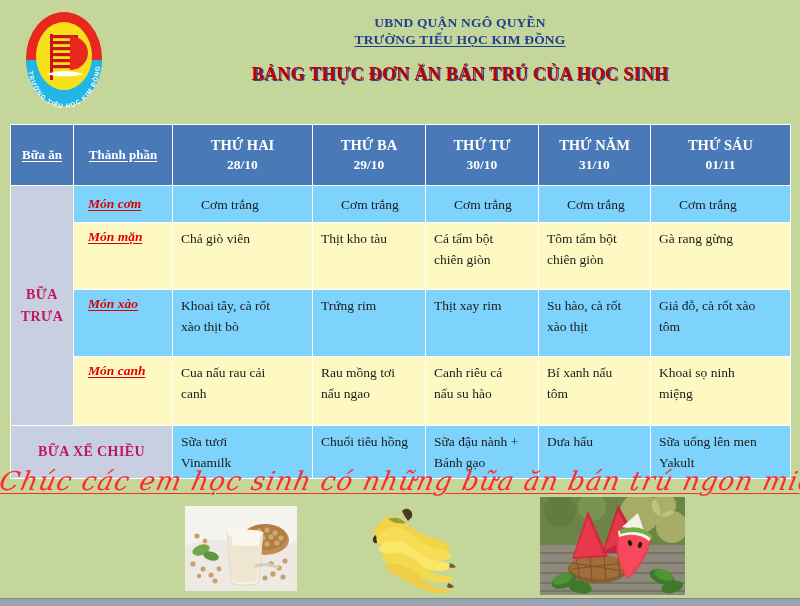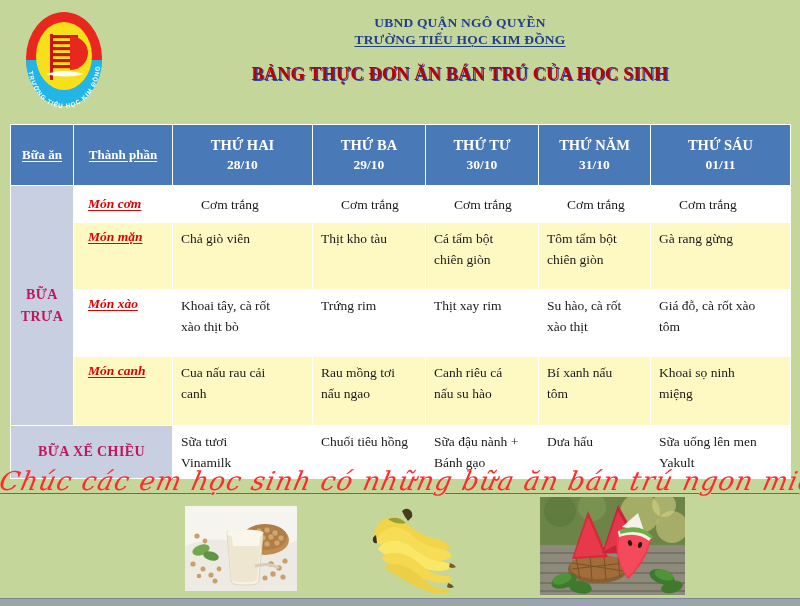--- a/index.html
+++ b/index.html
@@ -102,21 +102,21 @@
     text-align: center;
     height: 60px;
     line-height: 20px;
     border: 1px solid #ffffff;
   }
   thead th .dow { display: block; font-size: 14.5px; }
   thead th .date { display: block; font-size: 13.5px; margin-top: 0; }
   thead th.small-head { font-size: 13px; text-decoration: underline; text-underline-offset: 2px; }
 
   tbody td { font-size: 13.5px; color: #1a1a1a; }
-  tbody tr.band-a td { background: #ffffff; }
+  tbody tr.band-a td { background: #7dd3fc; }
   tbody tr.band-b td { background: #fef9c3; }
 
   td.meal-col {
     background: #c8cfe0 !important;
     text-align: center;
     font-weight: bold;
     font-size: 14px;
     line-height: 22px;
     color: #be185d;
     letter-spacing: 0.4px;

